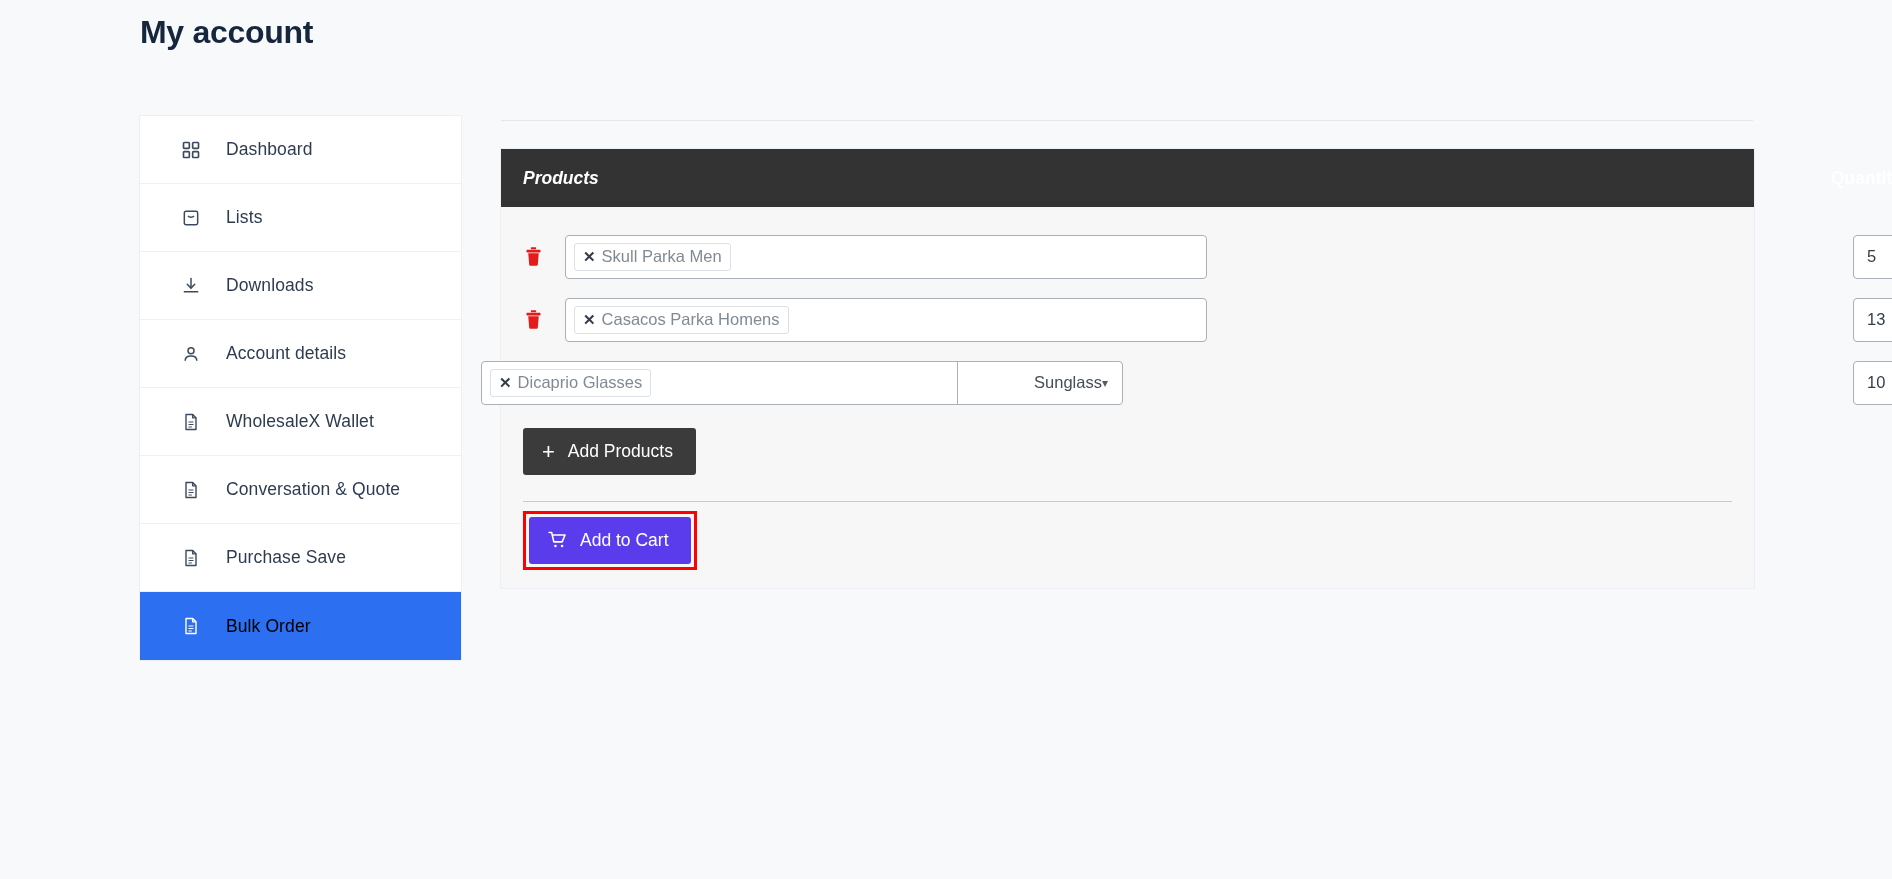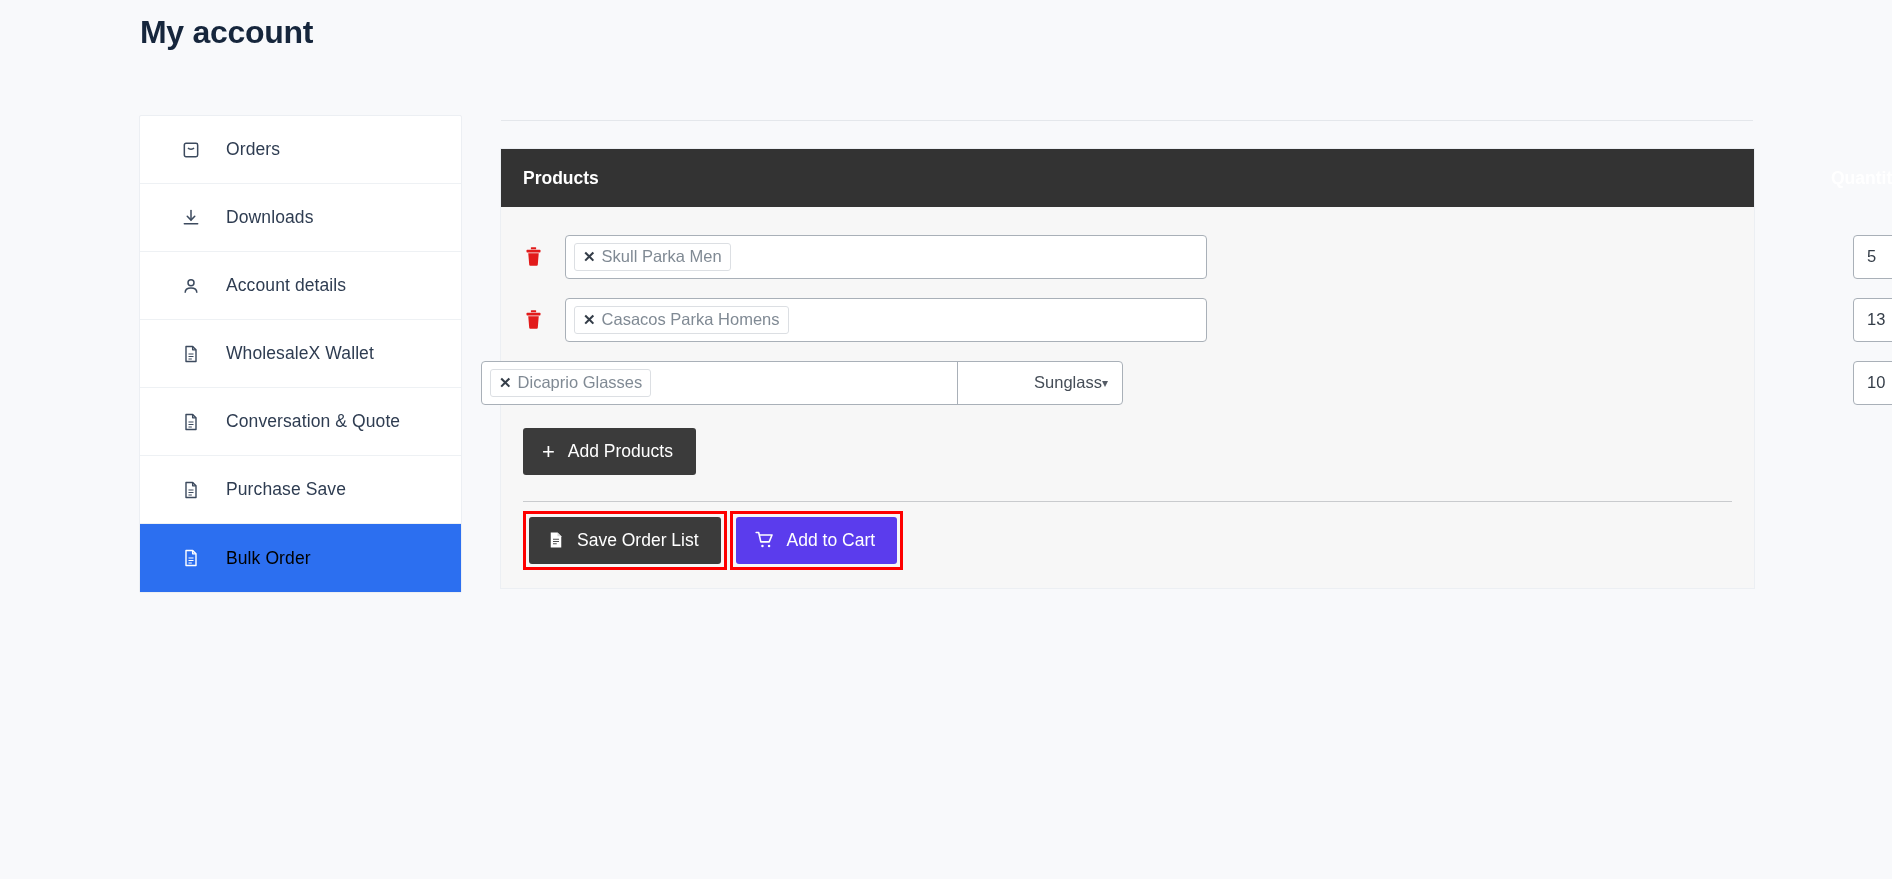--- a/index.html
+++ b/index.html
@@ -53,21 +53,21 @@
   }
   .order-card {
     background: #f7f7f7;
     border: 1px solid #eceff3;
   }
   .tbl-head {
     background: #333333; height: 58px;
     display: flex; align-items: center;
     color: #ffffff; font-size: 17.5px; font-weight: bold;
   }
-  .th-products { margin-left: 22px; flex: none; }
+  .th-products { margin-left: 22px; flex: none; font-style: italic; }
   .th-qty      { position: absolute; left: 1330px; }
   .tbl-head { position: relative; }
 
   .prod-rows { padding: 18px 22px 0 22px; }
   .prod-row {
     display: flex; align-items: center;
     height: 63px;
   }
   .trash-cell { width: 42px; flex: none; display:flex; align-items:center; }
   .trash-btn { cursor: pointer; color: #e21b1b; line-height: 0; }
@@ -144,29 +144,40 @@
 </style>
 </head>
 <body>
 
 <div class="page">
 
   <div class="page-title">My account</div>
 
   <nav class="sidebar">
 
+    <div class="nav-item">
+      <span class="nav-ico">
+        <svg width="20" height="20" viewBox="0 0 24 24" fill="none" stroke="currentColor" stroke-width="2">
+          <rect x="3" y="3" width="7" height="7" rx="1"></rect>
+            <rect x="14" y="3" width="7" height="7" rx="1"></rect>
+          <rect x="3" y="14" width="7" height="7" rx="1"></rect>
+            <rect x="14" y="14" width="7" height="7" rx="1"></rect>
+        </svg>
+      </span>
+      <span class="nav-label">Dashboard</span>
+    </div>
 
     <div class="nav-item">
       <span class="nav-ico">
         <svg width="20" height="20" viewBox="0 0 24 24" fill="none" stroke="currentColor" stroke-width="1.8">
           <rect x="4" y="4" width="16" height="16" rx="2"></rect>
           <path d="M8.5 9.5c1.2 2.2 5.8 2.2 7 0"></path>
         </svg>
       </span>
-      <span class="nav-label">Orders</span>
+      <span class="nav-label">Lists</span>
     </div>
 
     <div class="nav-item">
       <span class="nav-ico">
         <svg width="20" height="20" viewBox="0 0 24 24" fill="none" stroke="currentColor" stroke-width="1.8" stroke-linecap="round">
           <path d="M12 3v11"></path>
             <path d="M7.5 10l4.5 4.5L16.5 10"></path>
             <path d="M4 19h16"></path>
         </svg>
       </span>
@@ -320,34 +331,20 @@
           <span>Add Products</span>
         </button>
       </div>
 
       <div class="hr-row">
         <div class="hr"></div>
       </div>
 
       <div class="foot">
 
-        <span class="hi-box">
-          <button class="btn btn-dark btn-foot">
-            <span class="ficon">
-              <svg width="18" height="20" viewBox="0 0 24 24" fill="#ffffff">
-                <path d="M5 2h9l5 5v15H5z"></path>
-                <path d="M14 2v5h5" fill="#d9d9d9"></path>
-                <g stroke="#3b3b3b" stroke-width="1.2">
-                    <path d="M8 11h8M8 14h8M8 17h5"></path>
-                  </g>
-              </svg>
-            </span>
-            <span>Save Order List</span>
-          </button>
-        </span>
 
         <span class="hi-box">
           <button class="btn btn-purple btn-foot">
             <span class="ficon">
               <svg width="21" height="20" viewBox="0 0 24 24" fill="none" stroke="#ffffff" stroke-width="1.9" stroke-linecap="round" stroke-linejoin="round">
                 <path d="M2 3h3l2.6 11.2h10L21 6H6"></path>
                 <circle cx="9.5" cy="19.2" r="1.5" fill="#ffffff" stroke="none"></circle>
                 <circle cx="17.5" cy="19.2" r="1.5" fill="#ffffff" stroke="none"></circle>
               </svg>
             </span>

